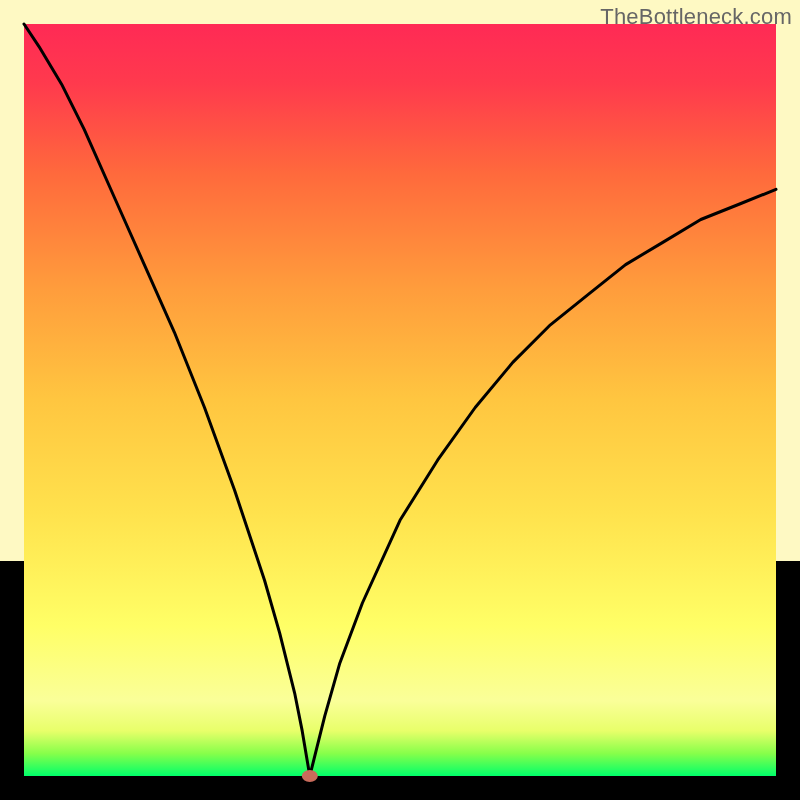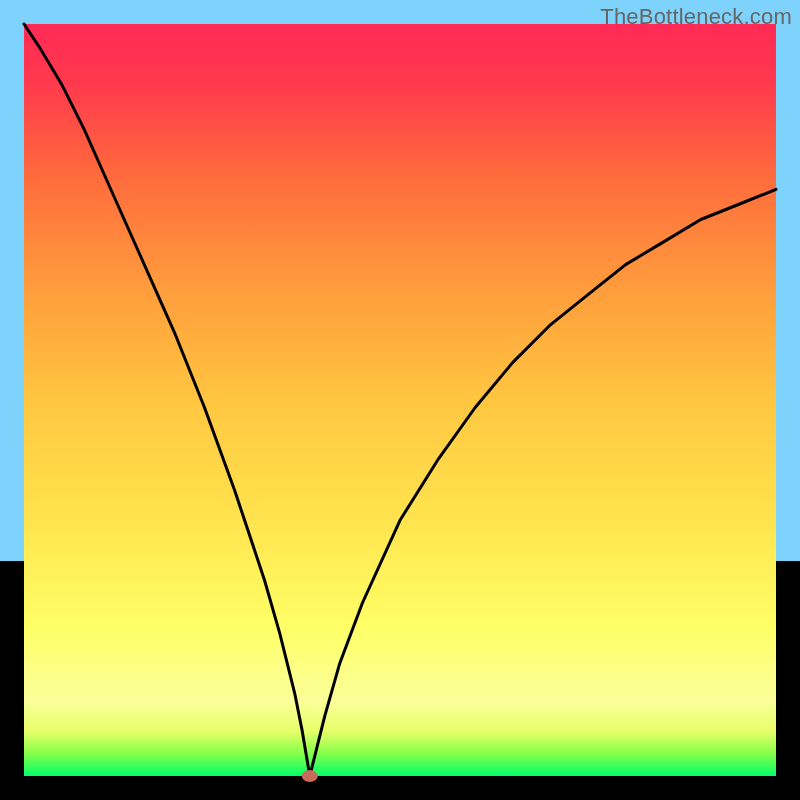--- a/index.html
+++ b/index.html
@@ -8,21 +8,21 @@
     width: 800px;
     height: 800px;
     overflow: hidden;
     font-family: Arial, Helvetica, sans-serif;
     background: #000;
   }
   .chart-frame {
     position: relative;
     width: 800px;
     height: 561px;
-    background: #7dd3fc;
+    background: #fef9c3;
   }
   .plot-area {
     position: absolute;
     left: 24px;
     top: 24px;
     width: 752px;
     height: 752px;
     
     background: linear-gradient(
       to top,

